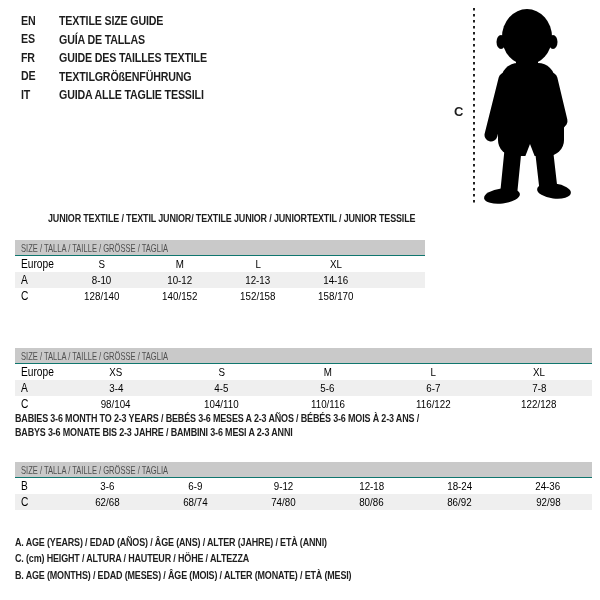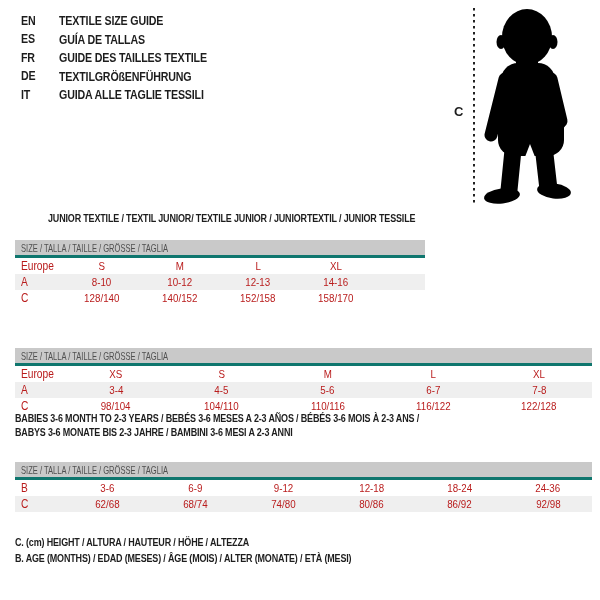--- a/index.html
+++ b/index.html
@@ -21,25 +21,25 @@
   .fig-c { position:absolute; left:4px; top:104px; font-weight:700; font-size:13px; }
 
   
   .sec-title { position:absolute; left:15px; font-weight:700; font-size:11.5px; line-height:13.8px; }
   .sec-title .cond { transform:scaleX(.78); letter-spacing:-0.2px; }
   .sub { font-size:8px; vertical-align:-2px; }
 
   .table { position:absolute; left:15px; }
   .t1 { width:410px; } .t2, .t3 { width:577px; }
   .thead {
-    height:15px; background:#c9c9c9; border-bottom:3px solid #0f766e;
+    height:15px; background:#c9c9c9; border-bottom:1px solid #0f766e;
     display:flex; align-items:center; padding-left:6px; color:#4f4f4f; font-size:10.5px;
   }
   .thead .cond { transform:scaleX(.72); }
-  .trow { display:flex; height:16px; align-items:center; color:#b91c1c; }
+  .trow { display:flex; height:16px; align-items:center; color:#000000; }
   .tbody .trow:nth-child(even) { background:#efefef; }
   .tlabel { flex:0 0 42px; padding-left:6px; font-size:12px; }
   .tlabel .cond { transform:scaleX(.85); }
   .tcell { flex:1 1 0; text-align:center; font-size:11.5px; }
   .tcell .cond { transform:scaleX(.85); transform-origin:50% 50%; }
   .tfill { flex:0 0 50px; }
 
   
   .footer { position:absolute; left:15px; top:534px; font-weight:700; font-size:11.5px; }
   .fline { height:16.3px; display:flex; align-items:center; }
@@ -188,20 +188,23 @@
         <span class="tcell"><span class="cond">74/80</span></span>
         <span class="tcell"><span class="cond">80/86</span></span>
         <span class="tcell"><span class="cond">86/92</span></span>
         <span class="tcell"><span class="cond">92/98</span></span>
       </div>
     </div>
   </div>
 
   <div class="footer">
     <div class="fline">
+        <span class="cond">A. AGE (YEARS) / EDAD (AÑOS) / ÂGE (ANS) / ALTER (JAHRE) / ETÀ (ANNI)</span>
+      </div>
+    <div class="fline">
         <span class="cond">C. (cm) HEIGHT / ALTURA / HAUTEUR / HÖHE / ALTEZZA</span>
       </div>
     <div class="fline">
         <span class="cond">B. AGE (MONTHS) / EDAD (MESES) / ÂGE (MOIS) / ALTER (MONATE) / ETÀ (MESI)</span>
       </div>
   </div>
 
 </div>
 
 </body></html>

